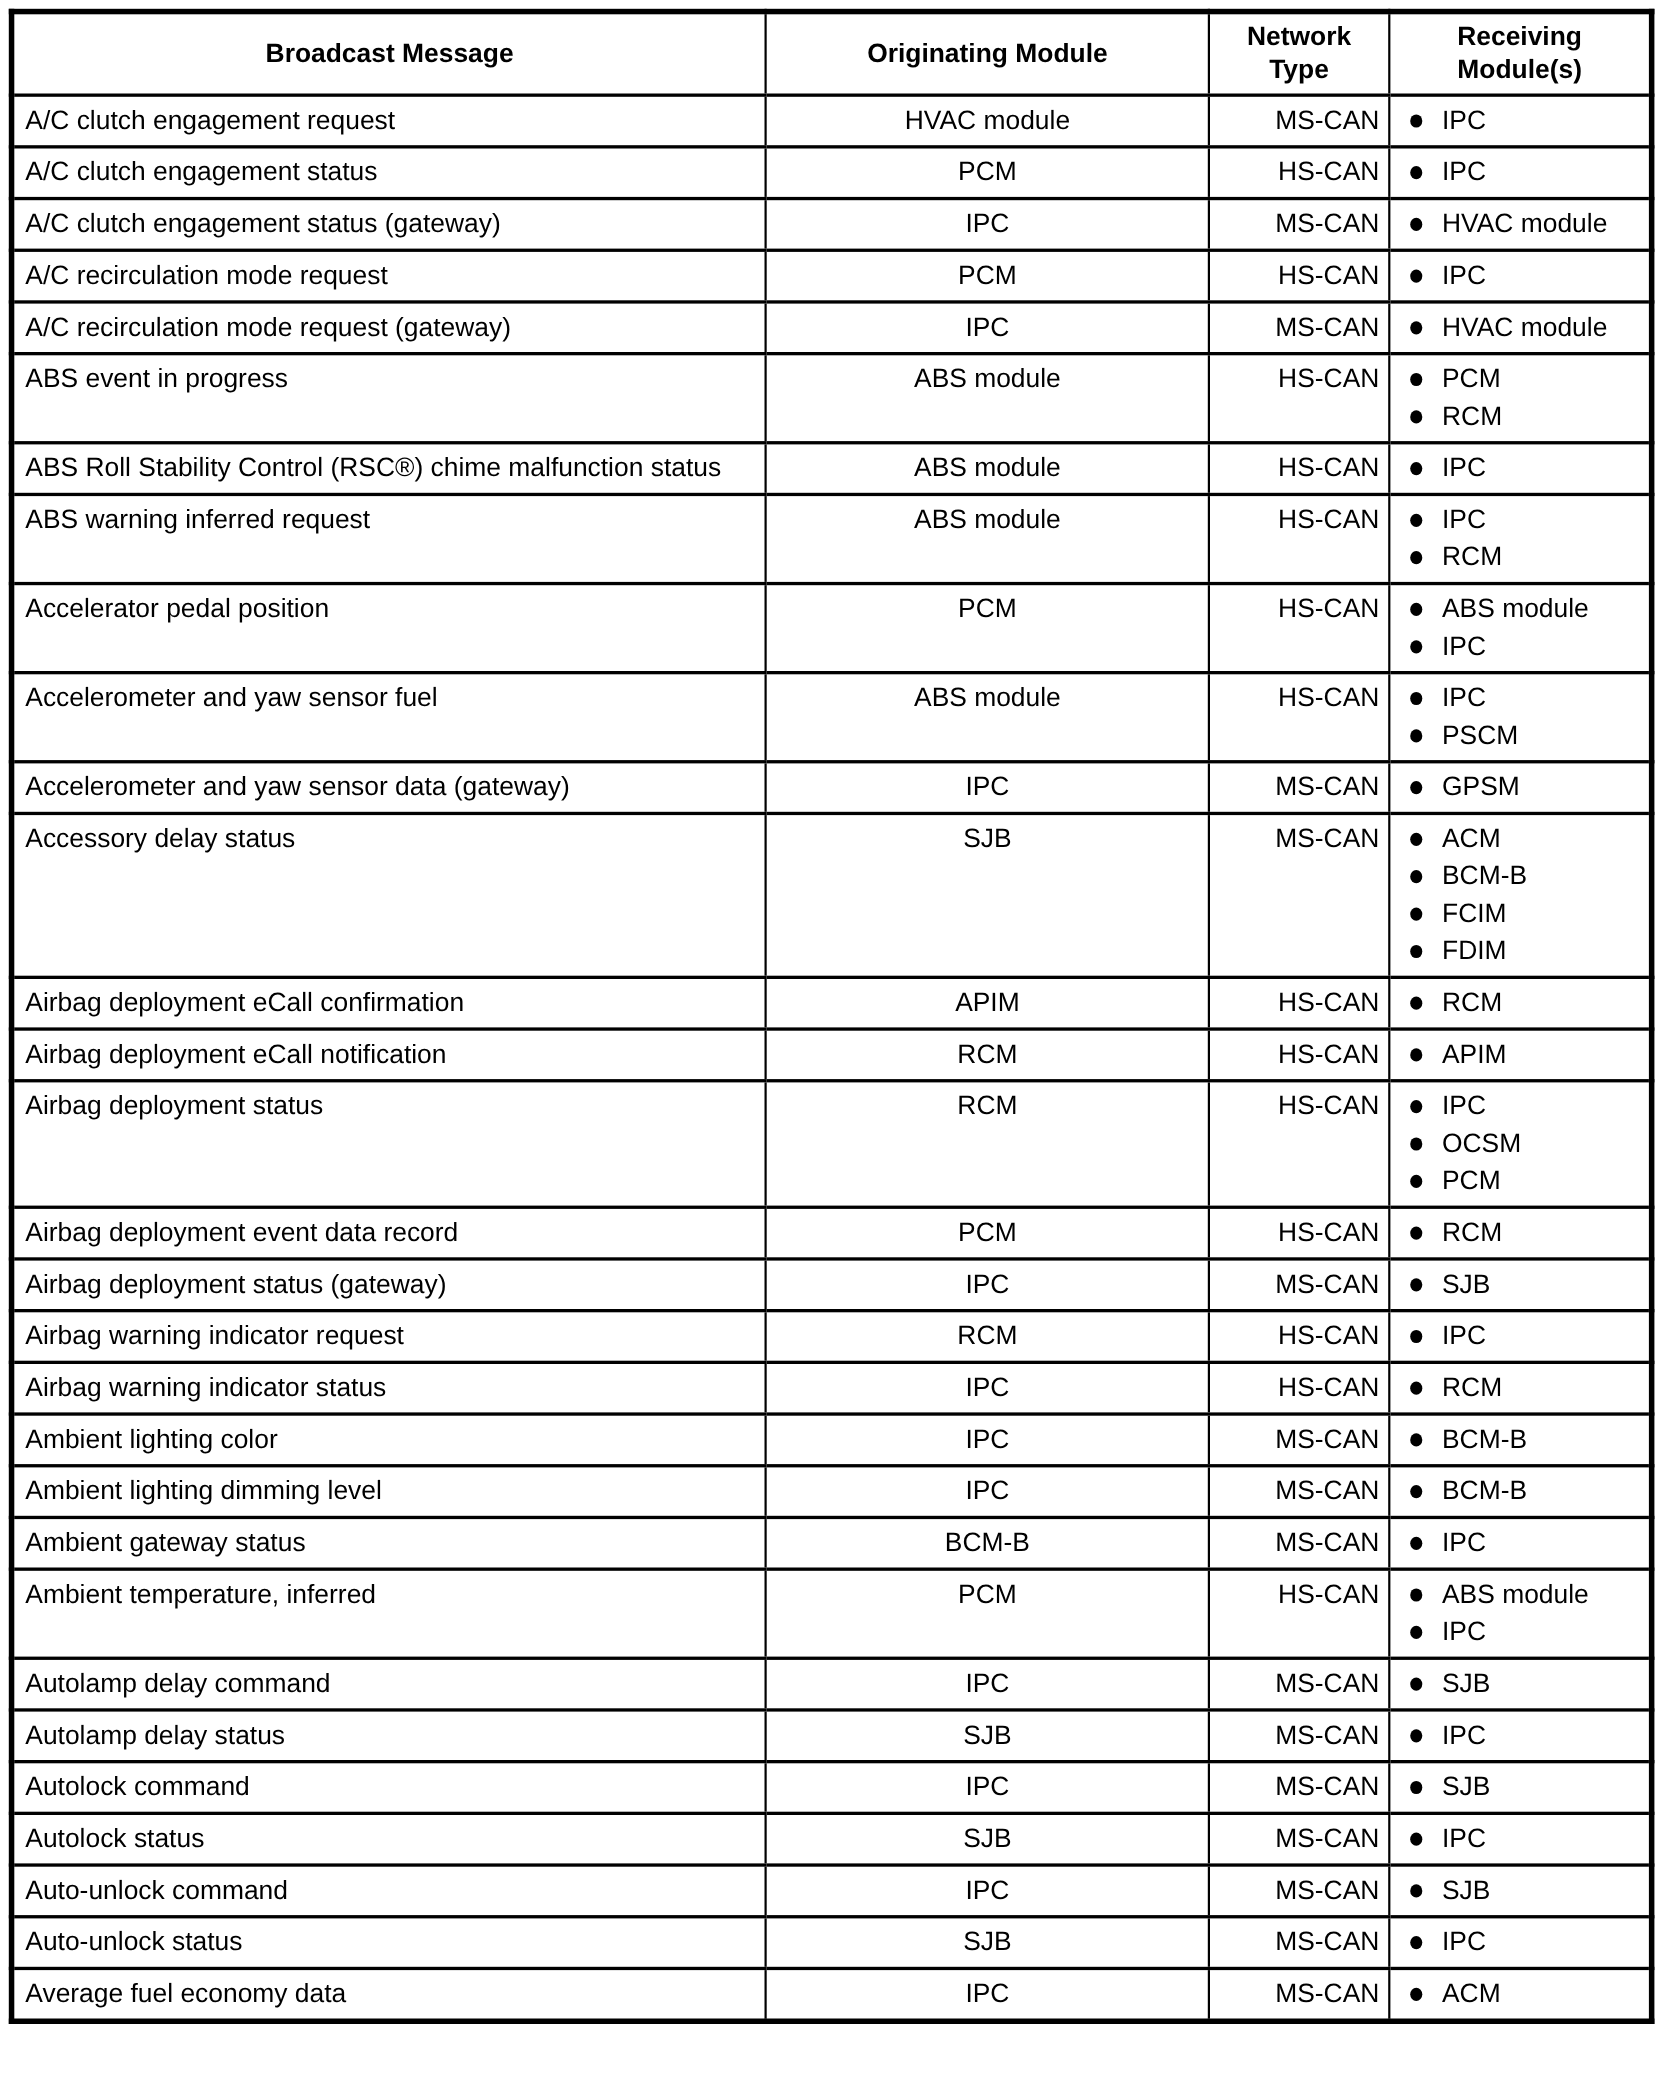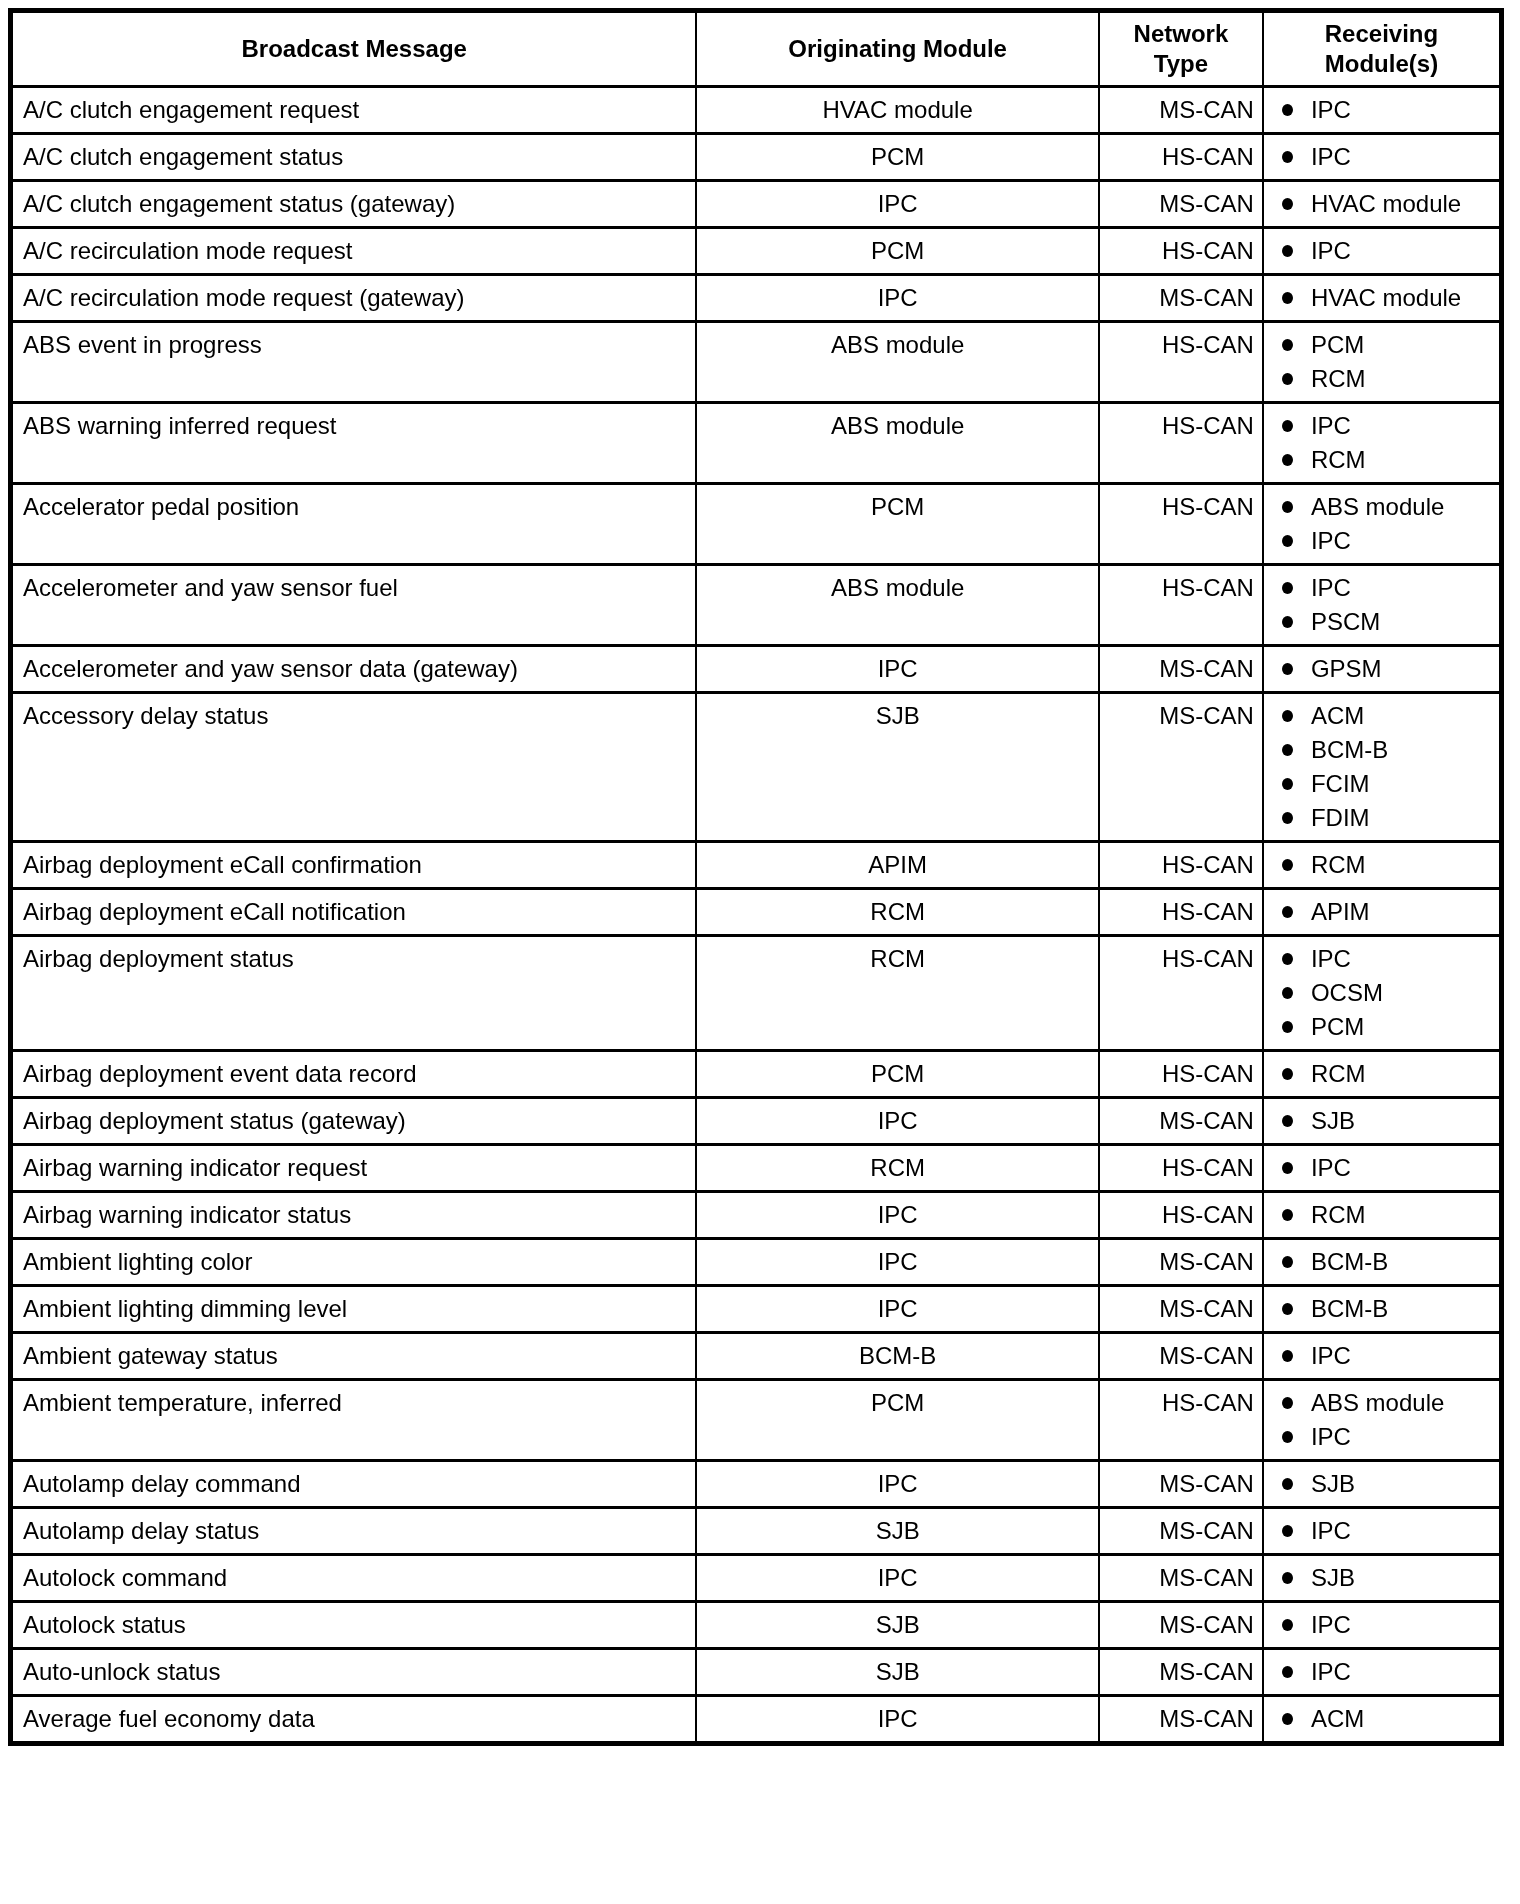--- a/index.html
+++ b/index.html
@@ -144,20 +144,31 @@
               <span class="bullet"></span>
               <span class="receiver-label">PCM</span>
             </div>
             <div class="receiver">
               <span class="bullet"></span>
               <span class="receiver-label">RCM</span>
             </div>
           </td>
         </tr>
         <tr>
+          <td class="cell-message">ABS Roll Stability Control (RSC®) chime malfunction status</td>
+          <td class="cell-origin">ABS module</td>
+          <td class="cell-network">HS-CAN</td>
+          <td class="cell-receiving">
+            <div class="receiver">
+              <span class="bullet"></span>
+              <span class="receiver-label">IPC</span>
+            </div>
+          </td>
+        </tr>
+        <tr>
           <td class="cell-message">ABS warning inferred request</td>
           <td class="cell-origin">ABS module</td>
           <td class="cell-network">HS-CAN</td>
           <td class="cell-receiving">
             <div class="receiver">
               <span class="bullet"></span>
               <span class="receiver-label">IPC</span>
             </div>
             <div class="receiver">
               <span class="bullet"></span>
@@ -396,20 +407,31 @@
           </td>
         </tr>
         <tr>
           <td class="cell-message">Autolock status</td>
           <td class="cell-origin">SJB</td>
           <td class="cell-network">MS-CAN</td>
           <td class="cell-receiving">
             <div class="receiver">
               <span class="bullet"></span>
               <span class="receiver-label">IPC</span>
+            </div>
+          </td>
+        </tr>
+        <tr>
+          <td class="cell-message">Auto-unlock command</td>
+          <td class="cell-origin">IPC</td>
+          <td class="cell-network">MS-CAN</td>
+          <td class="cell-receiving">
+            <div class="receiver">
+              <span class="bullet"></span>
+              <span class="receiver-label">SJB</span>
             </div>
           </td>
         </tr>
         <tr>
           <td class="cell-message">Auto-unlock status</td>
           <td class="cell-origin">SJB</td>
           <td class="cell-network">MS-CAN</td>
           <td class="cell-receiving">
             <div class="receiver">
               <span class="bullet"></span>

